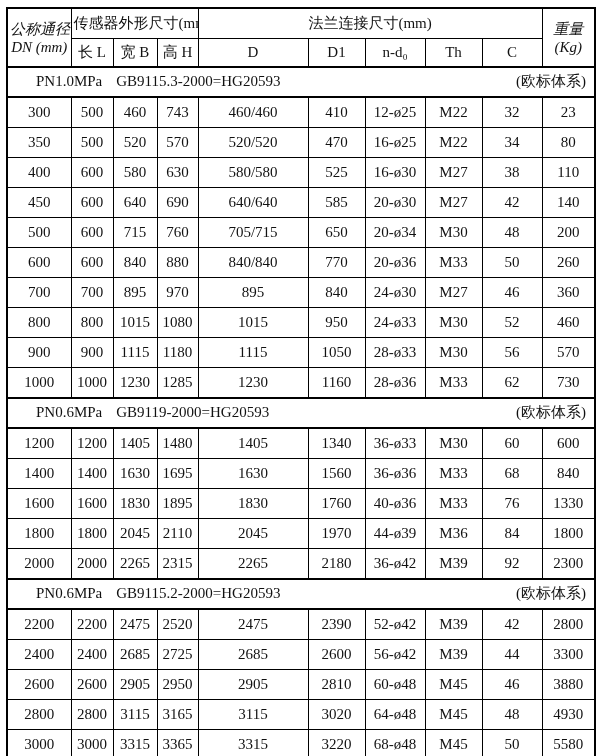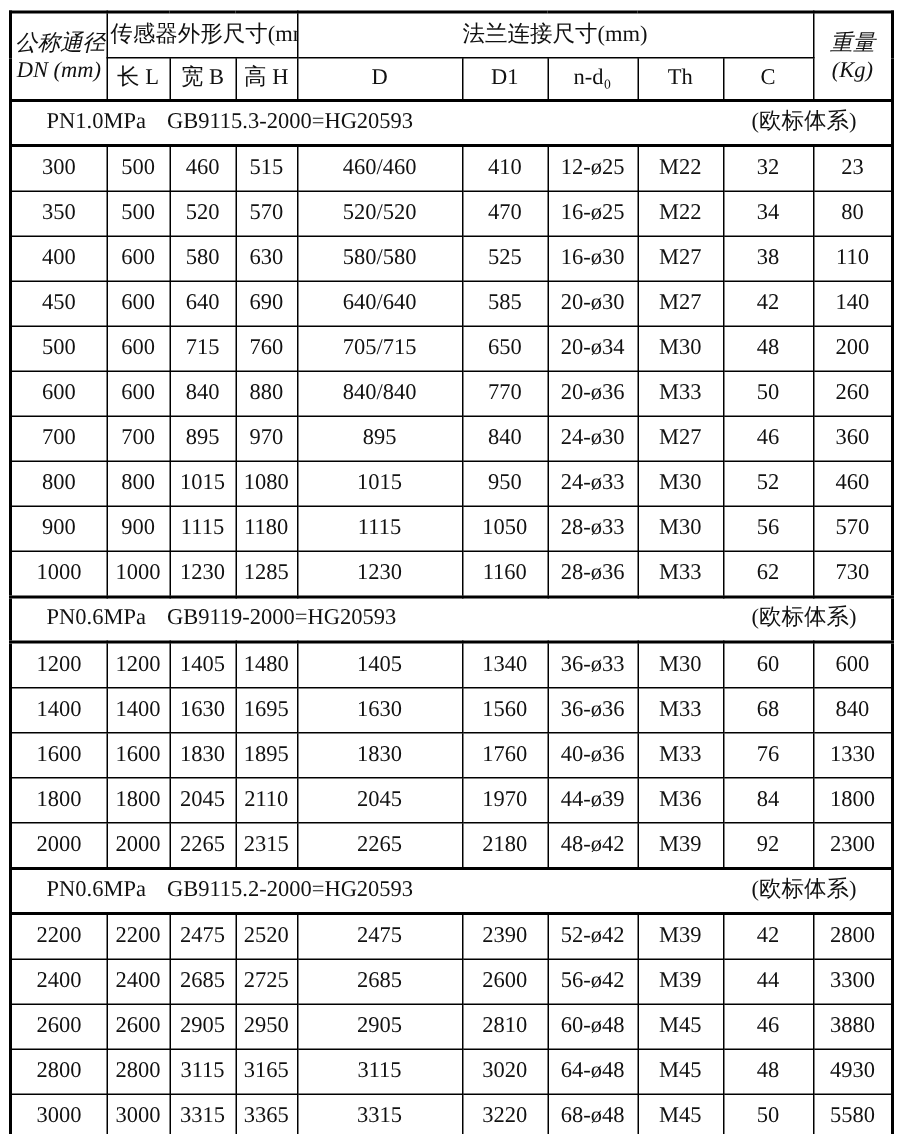--- a/index.html
+++ b/index.html
@@ -42,21 +42,22 @@
     border-top: 2px solid #000000;
     border-bottom: 2px solid #000000;
     height: 28px;
     padding: 0;
   }
   tr.data-row td { height: 29px; }
   .two-line div { line-height: 1.2; font-style: italic; }
   .section-wrap {
     display: flex;
     align-items: center;
-    padding: 0 23px;
+    padding: 0 8px;
+    margin-left: 20px;
   }
   .section-pressure { }
   .section-standard { margin-left: 14px; }
   .section-note { margin-left: auto; }
 </style>
 </head>
 <body>
 
 <div class="page">
   <table class="spec">
@@ -103,21 +104,21 @@
               <span class="section-pressure">PN1.0MPa</span>
               <span class="section-standard">GB9115.3-2000=HG20593</span>
               <span class="section-note">(欧标体系)</span>
             </div>
           </td>
         </tr>
         <tr class="data-row">
           <td>300</td>
           <td>500</td>
           <td>460</td>
-          <td>515</td>
+          <td>743</td>
           <td>460/460</td>
           <td>410</td>
           <td>12-ø25</td>
           <td>M22</td>
           <td>32</td>
           <td>23</td>
         </tr>
         <tr class="data-row">
           <td>350</td>
           <td>500</td>
@@ -283,21 +284,21 @@
           <td>84</td>
           <td>1800</td>
         </tr>
         <tr class="data-row">
           <td>2000</td>
           <td>2000</td>
           <td>2265</td>
           <td>2315</td>
           <td>2265</td>
           <td>2180</td>
-          <td>48-ø42</td>
+          <td>36-ø42</td>
           <td>M39</td>
           <td>92</td>
           <td>2300</td>
         </tr>
         <tr class="section-row">
           <td colspan="10">
             <div class="section-wrap">
               <span class="section-pressure">PN0.6MPa</span>
               <span class="section-standard">GB9115.2-2000=HG20593</span>
               <span class="section-note">(欧标体系)</span>

